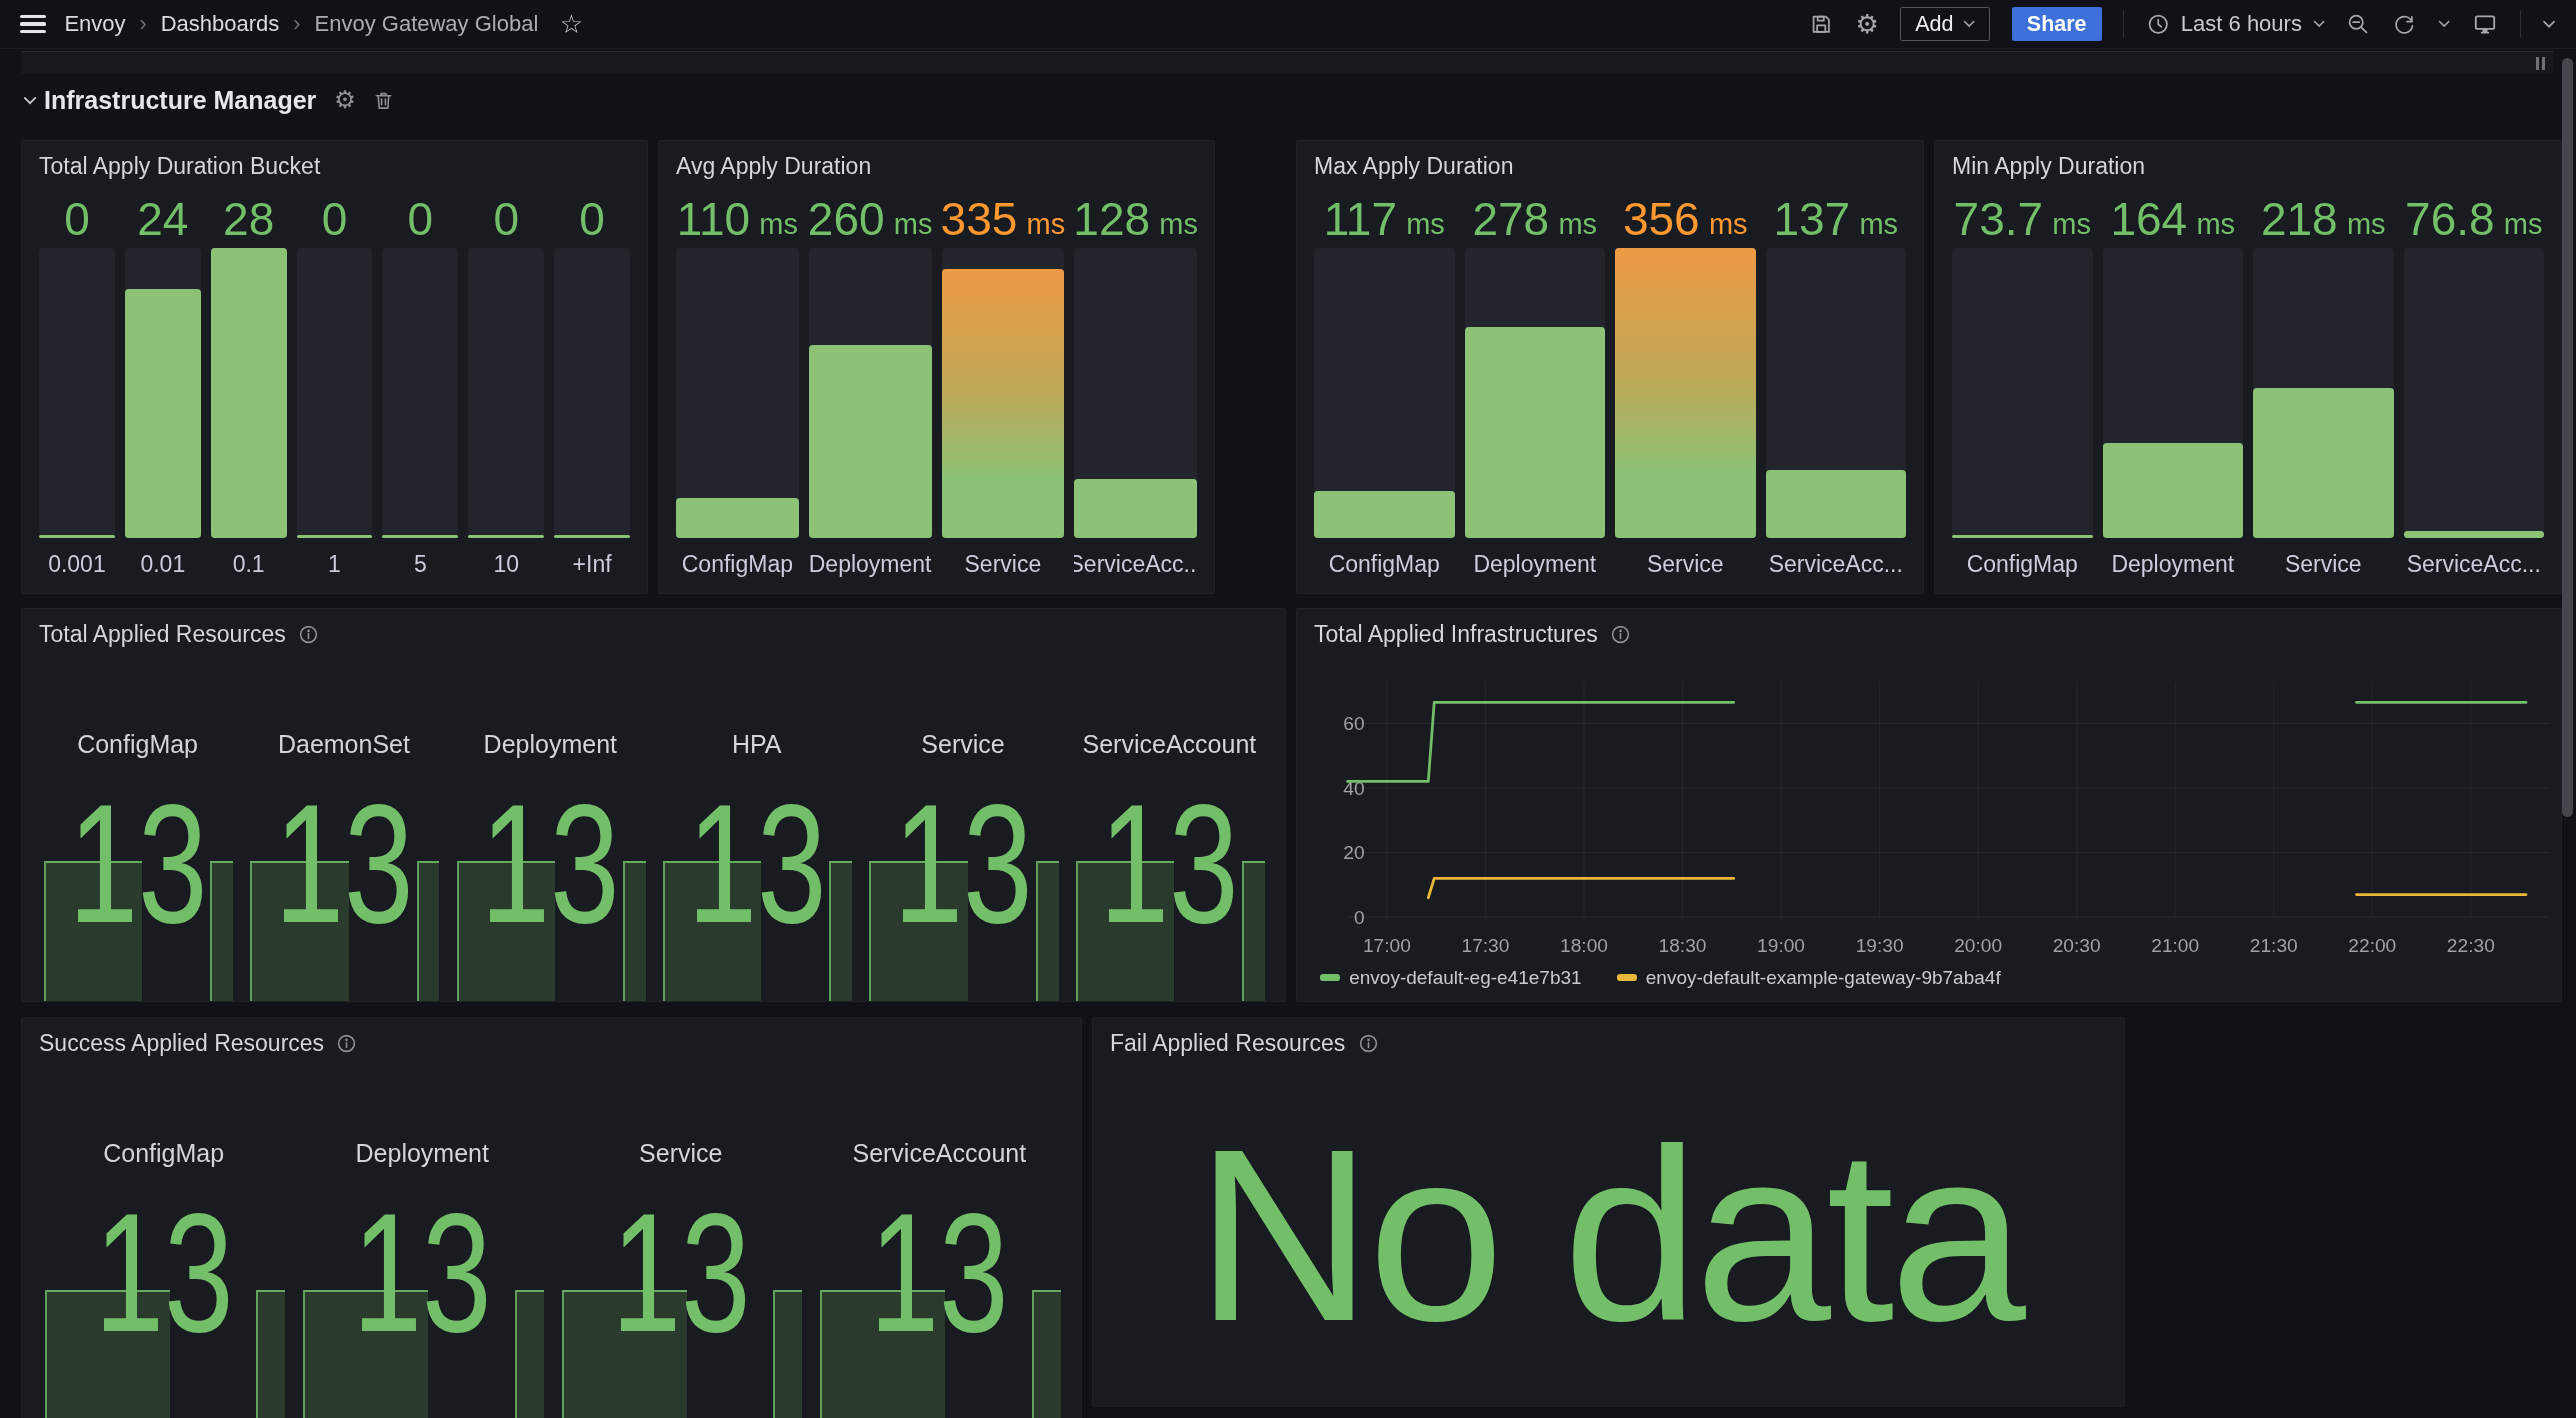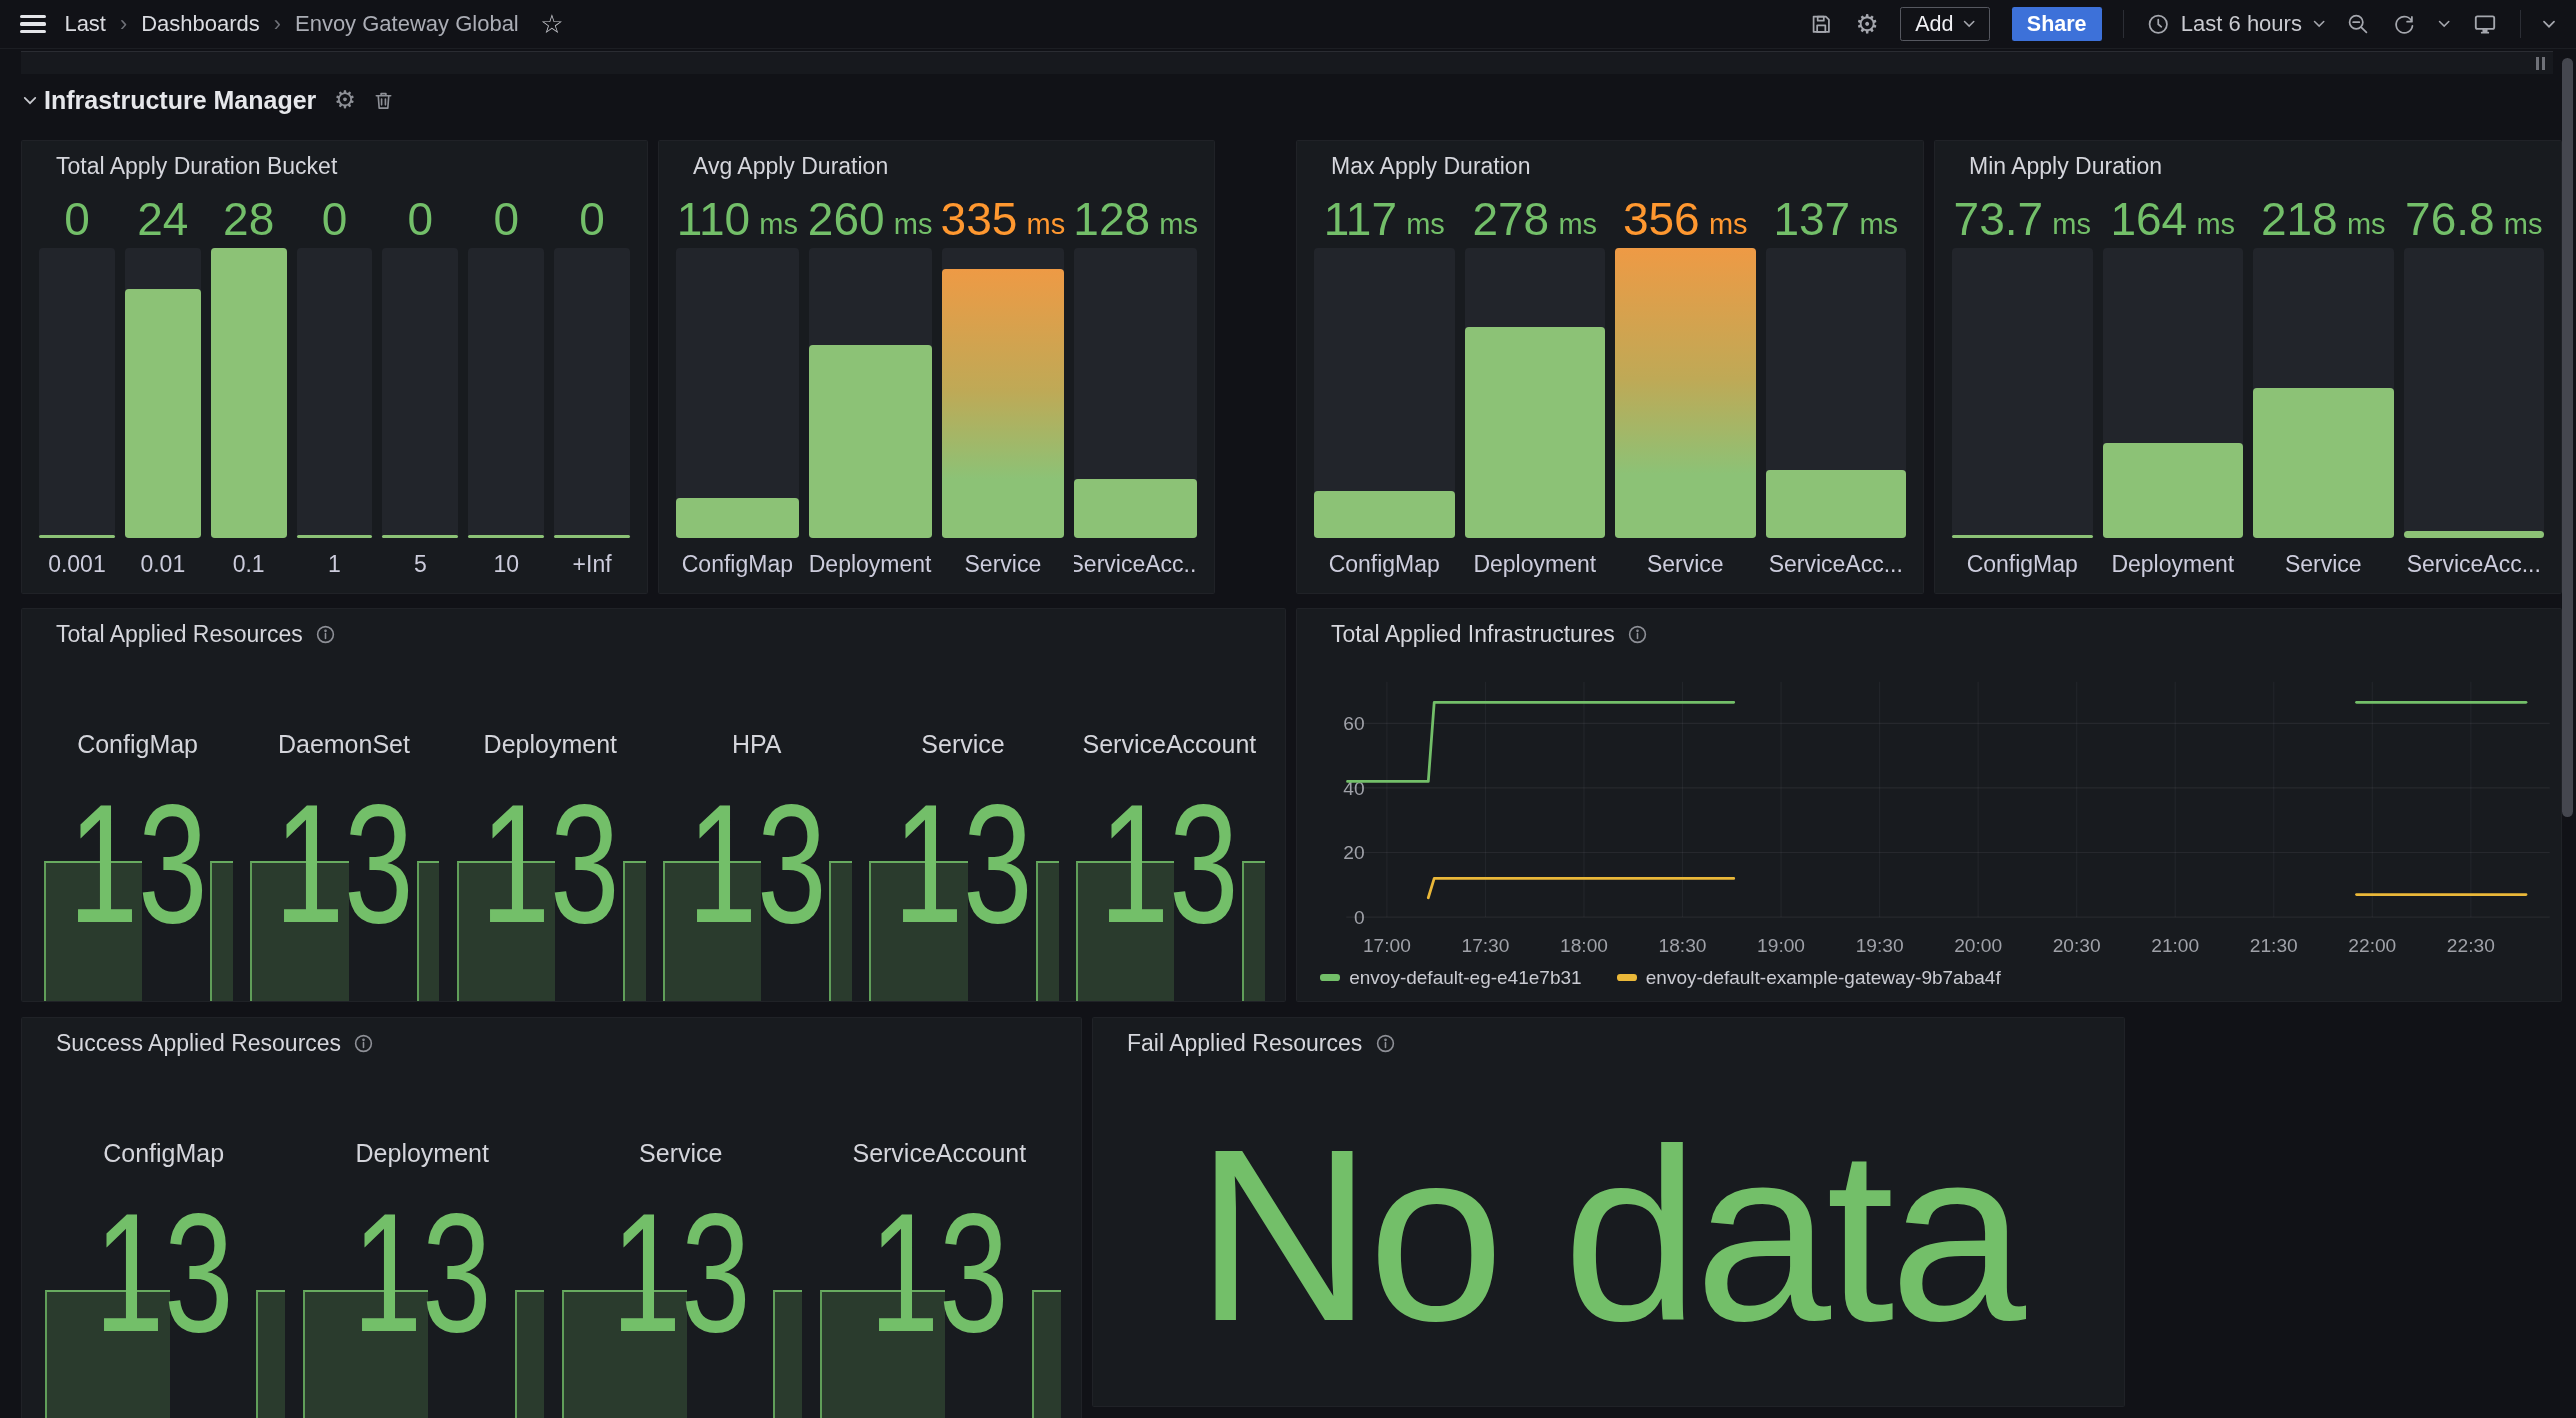--- a/index.html
+++ b/index.html
@@ -43,21 +43,21 @@
     background:#45474F;z-index:40;}
 
   
   .rowhdr{position:absolute;top:86px;left:23px;display:flex;align-items:center;gap:7px;}
   .rowhdr .row-title{font-size:25px;font-weight:700;color:#E6E7EB;cursor:pointer;}
   .rowhdr .hicon{color:#8E9097;margin-left:9.2px;cursor:pointer;}
   .rowhdr .gear-char{font-size:24.5px;margin-left:10.7px;}
 
   
   .panel{position:absolute;background:var(--panel);border:0.8px solid var(--panel-border);border-radius:1.5px;}
-  .panel-title{position:absolute;top:12.3px;left:34px;display:flex;align-items:center;gap:12.3px;
+  .panel-title{position:absolute;top:12.3px;left:17px;display:flex;align-items:center;gap:12.3px;
     font-size:23px;font-weight:500;color:var(--title);z-index:5;cursor:pointer;}
   .info-ic{color:#8E9097;display:flex;}
 
   
   .bar-grid{position:absolute;left:17px;right:17px;top:49px;bottom:10.7px;display:flex;gap:10px;}
   .bar-col{flex:1 1 0;display:flex;flex-direction:column;min-width:0;}
   .gauge-value{height:58px;display:flex;align-items:center;justify-content:center;gap:9.2px;
     font-size:46px;font-weight:500;color:var(--green);white-space:nowrap;}
   .gauge-value .unit{font-size:29px;font-weight:400;padding-top:10.7px;}
   .gauge-value.orange{color:var(--orange);}
@@ -91,21 +91,21 @@
 </head>
 <body>
 
 <div class="topnav">
   <div class="burger">
       <i></i>
       <i></i>
       <i></i>
     </div>
   <div class="crumbs">
-    <span class="crumb">Last</span>
+    <span class="crumb">Envoy</span>
     <span class="sep">›</span>
     <span class="crumb">Dashboards</span>
     <span class="sep">›</span>
     <span class="crumb current">Envoy Gateway Global</span>
   </div>
   <span class="star">☆</span>
   <div class="spacer"></div>
   <div class="nav-right">
     <span class="icon-btn">
       <svg width="24.5" height="24.5" viewBox="0 0 24 24" fill="none" stroke="currentColor" stroke-width="1.7" stroke-linejoin="round" stroke-linecap="round">

